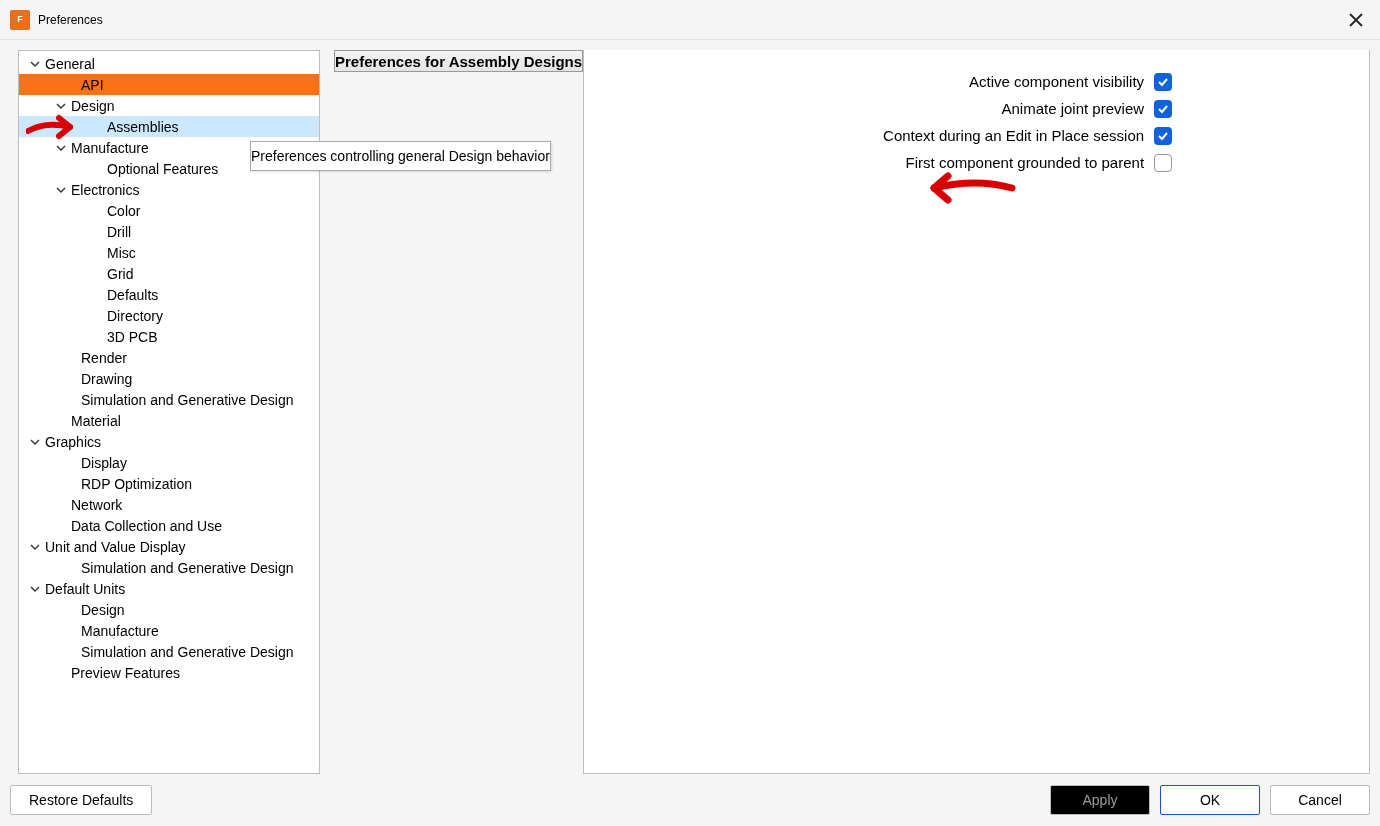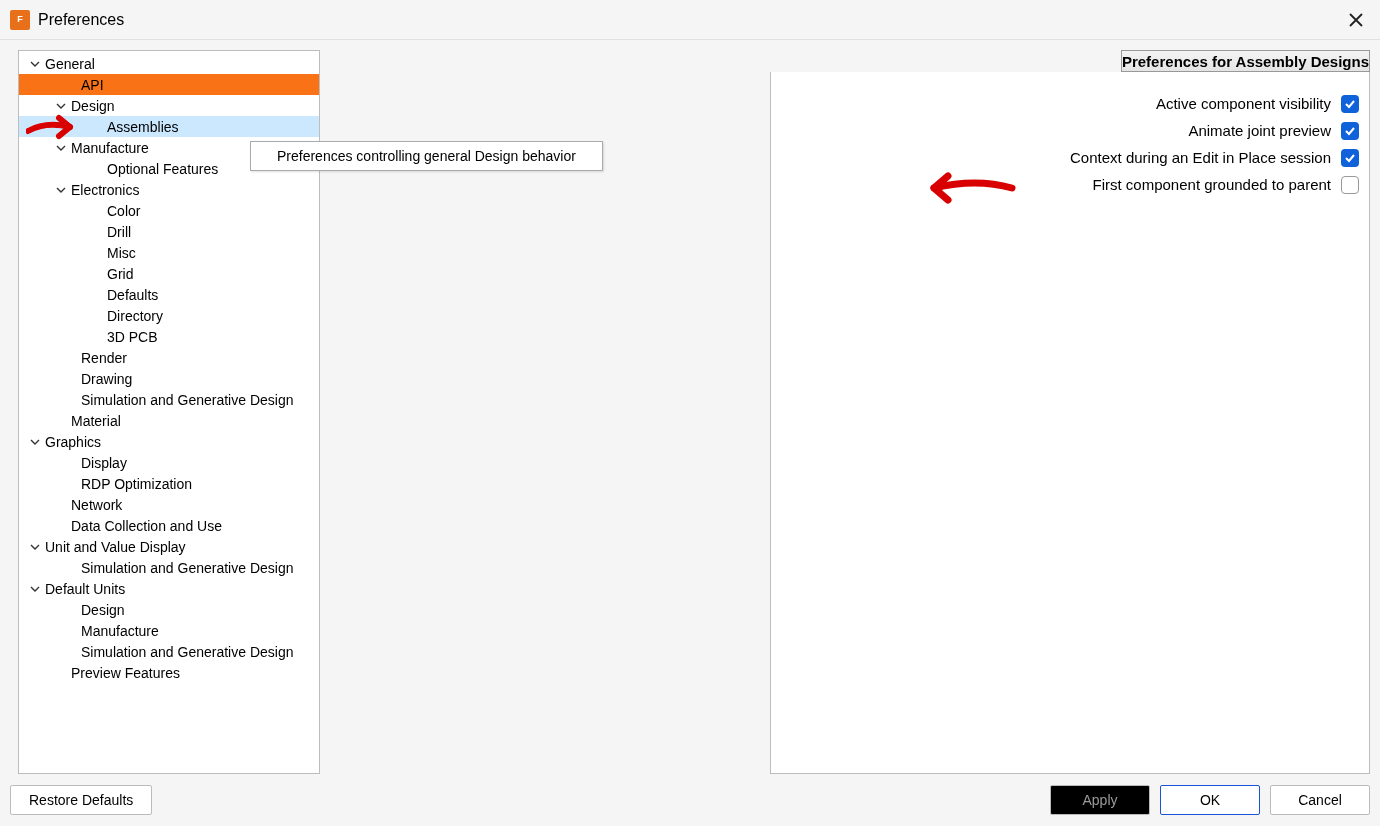--- a/index.html
+++ b/index.html
@@ -34,21 +34,21 @@
     border-radius: 2px;
     display: flex;
     align-items: center;
     justify-content: center;
     margin-right: 8px;
     color: #fff;
     font-size: 9px;
     font-weight: bold;
     line-height: 1;
   }
-  .title-text { font-size: 16px; }
+  .title-text { font-size: 12px; }
   .close-btn {
     margin-left: auto;
     width: 28px;
     height: 28px;
     display: flex;
     align-items: center;
     justify-content: center;
     cursor: pointer;
   }
   .close-btn svg { width: 14px; height: 14px; }
@@ -86,22 +86,21 @@
     margin-right: 4px;
   }
   .tree-arrow svg { width: 10px; height: 10px; }
   .tree-spacer { width: 16px; display: inline-block; }
   .indent-1 { padding-left: 36px; }
   .indent-2 { padding-left: 62px; }
   .indent-3 { padding-left: 88px; }
   .content-panel {
     flex: 1;
     display: flex;
-    flex-direction: column;
-    align-items: flex-end;
+    flex-direction: row;
   }
   .content-header {
     height: 22px;
     border: 1px solid #999;
     background: linear-gradient(#f4f4f4,#e4e4e4);
     display: flex;
     align-items: center;
     justify-content: center;
     font-weight: bold;
     font-size: 15px;
@@ -135,21 +134,21 @@
     cursor: pointer;
     flex-shrink: 0;
   }
   .checkbox.checked { background: #0f62d9; }
   .checkbox.unchecked { border: 1.5px solid #999; background: #fff; }
   .checkbox svg { width: 12px; height: 12px; }
   .tooltip {
     position: absolute;
     background: #ffffff;
     border: 1px solid #aaa;
-    padding: 6px 26px;
+    padding: 6px 0;
     font-size: 14px;
     left: 250px;
     top: 141px;
     z-index: 100;
     box-shadow: 1px 1px 2px rgba(0,0,0,0.12);
   }
   .footer {
     height: 52px;
     display: flex;
     align-items: center;

